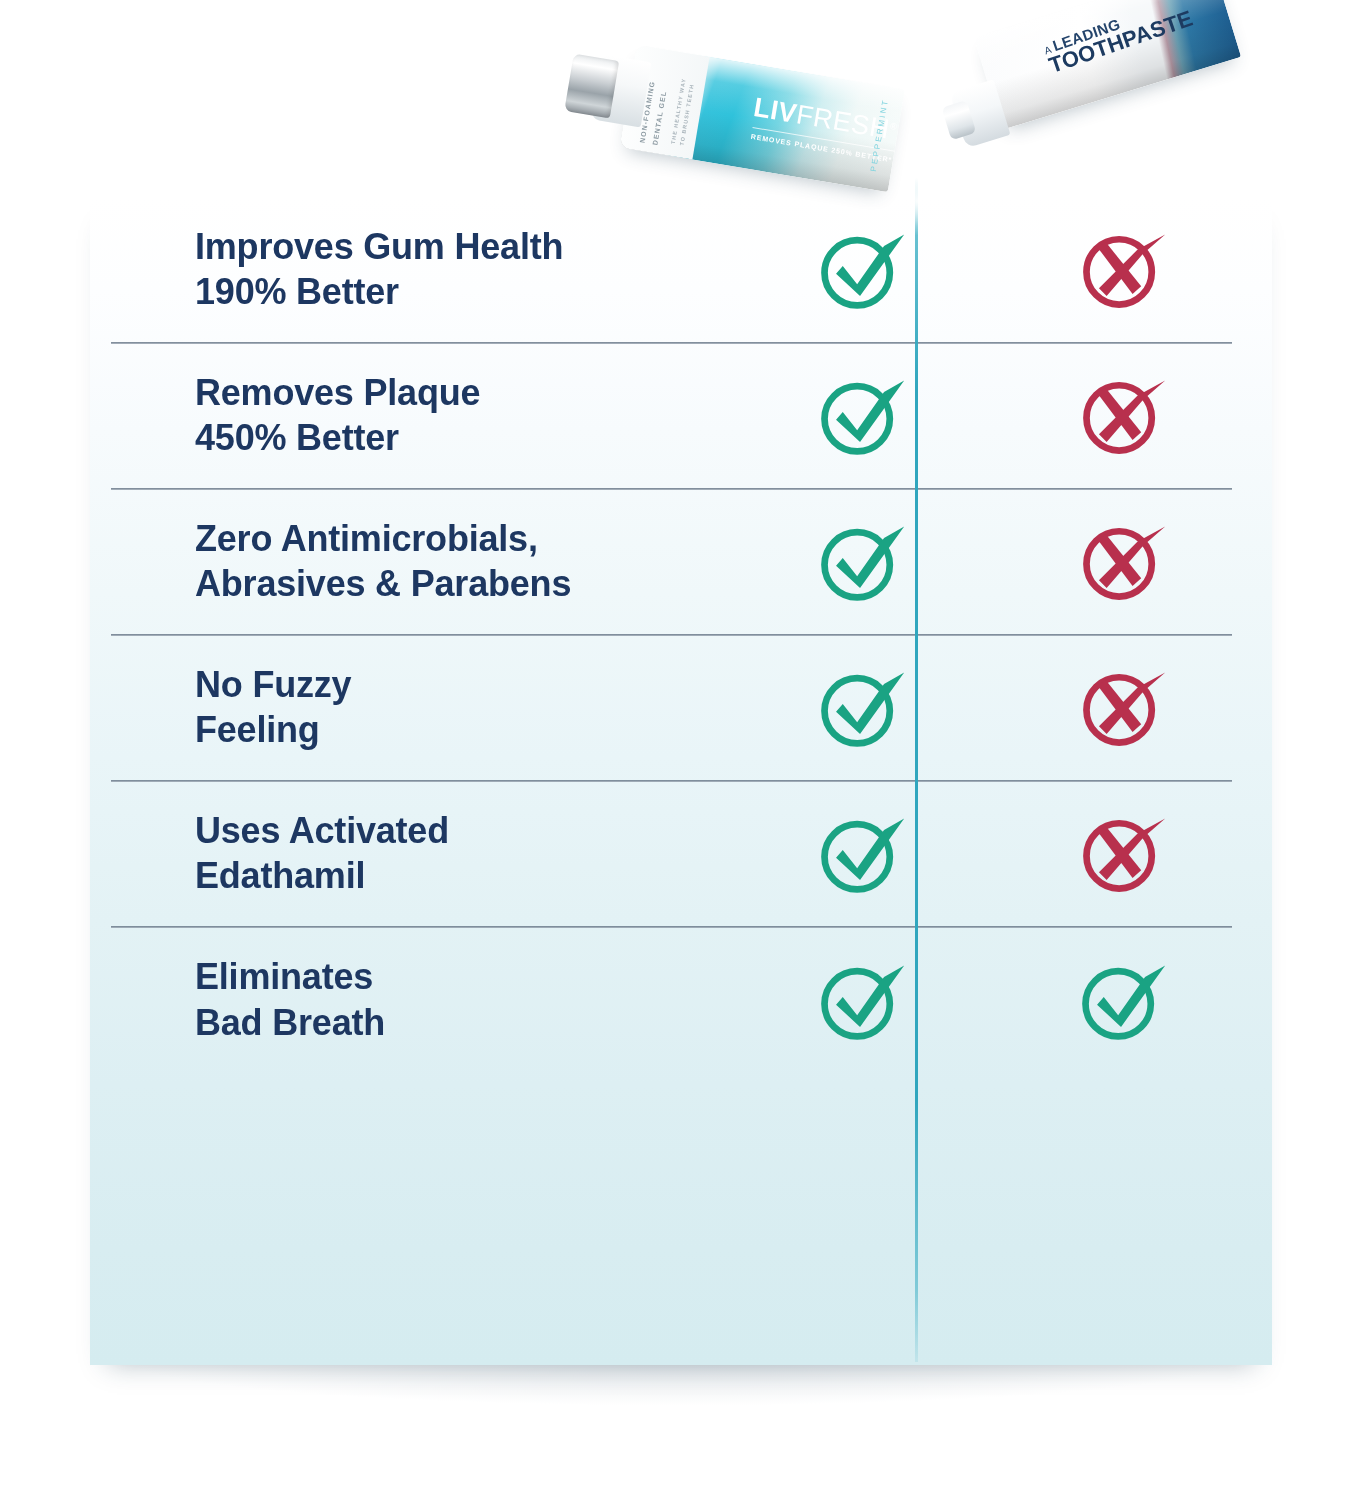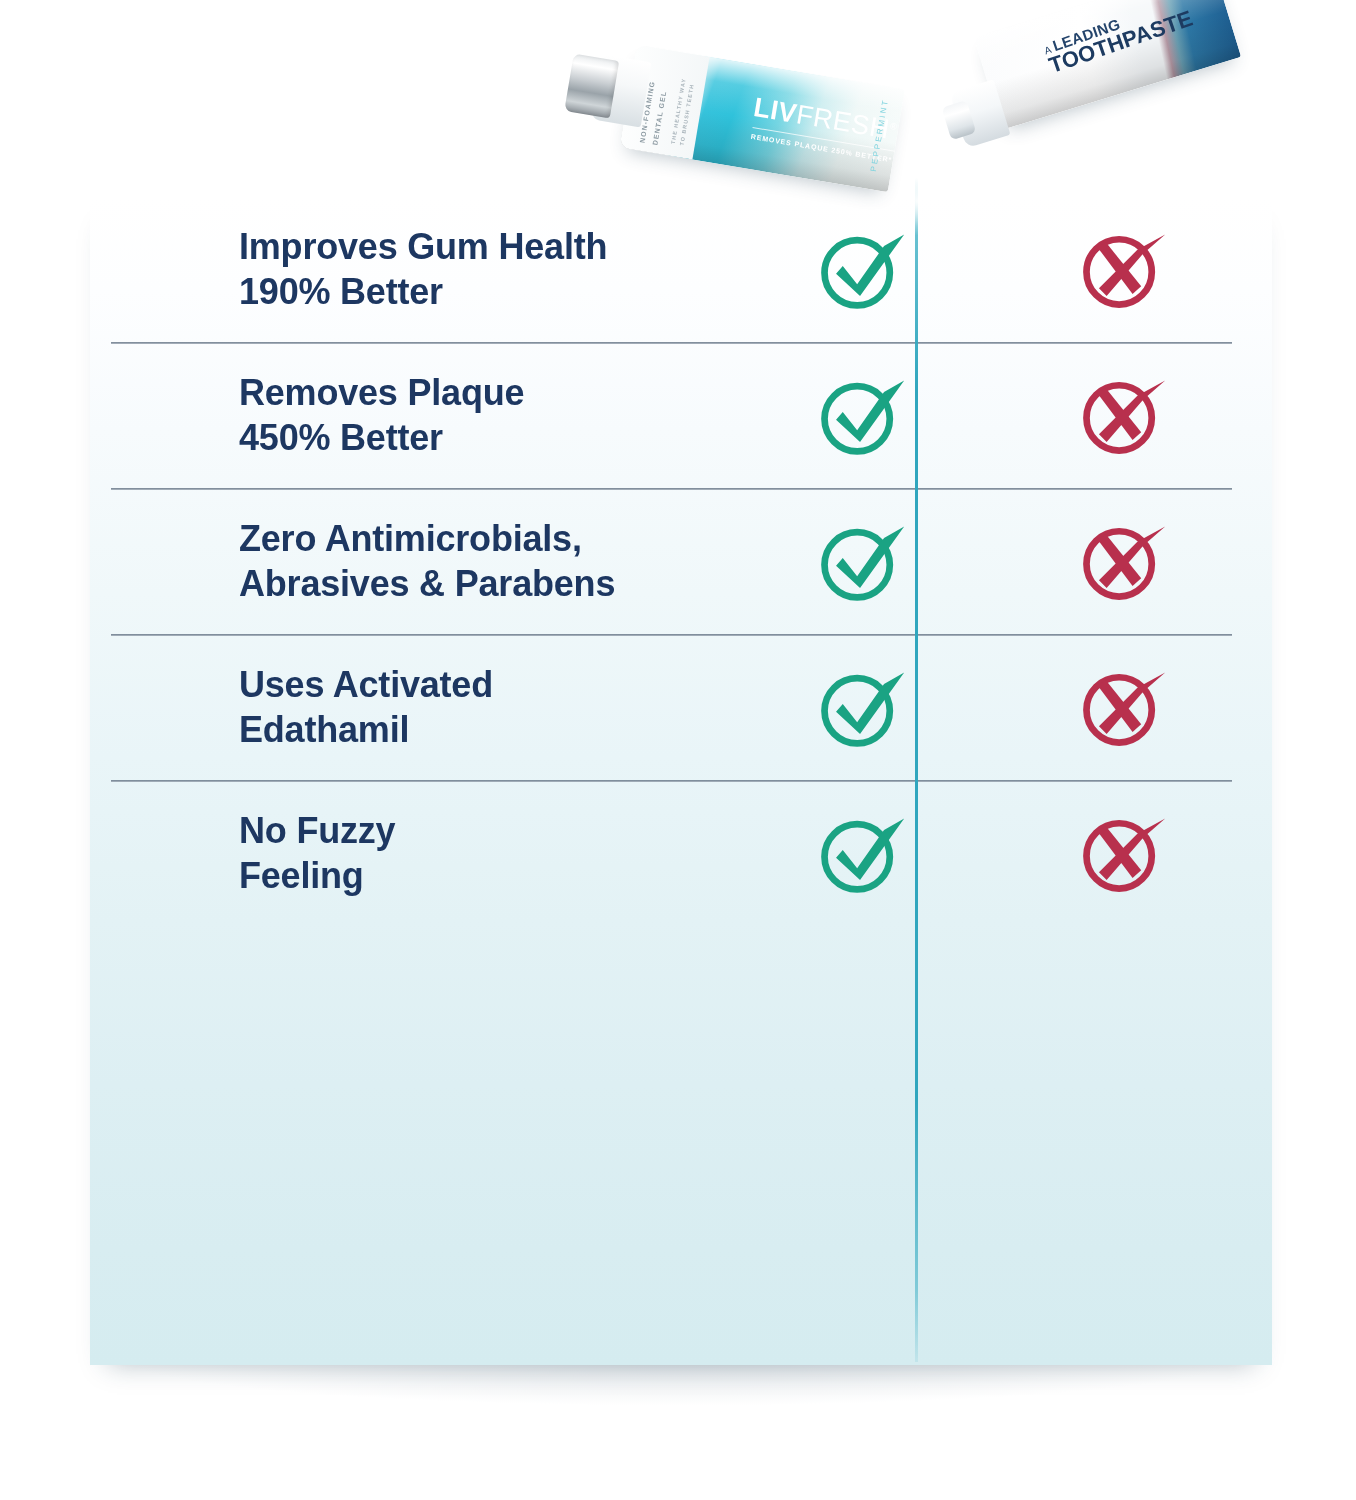--- a/index.html
+++ b/index.html
@@ -295,21 +295,20 @@
   .feature-label {
     position: absolute;
     left: 105px;
     width: 520px;
     color: #1d3761;
     font-size: 36px;
     font-weight: 700;
     line-height: 1.26;
     letter-spacing: -0.2px;
     white-space: pre-line;
-    margin-left: 44px;
   }
 
   .mark-cell {
     position: absolute;
     width: 110px;
     height: 110px;
     display: flex;
     align-items: center;
     justify-content: center;
   }
@@ -446,51 +445,68 @@
           <div class="mark-cell mark-other">
             <svg class="mark-svg" viewBox="0 0 100 100">
               <circle cx="47" cy="53" r="34" fill="none" stroke="#b8304d" stroke-width="7"></circle>
               <path d="M25 28 L33 22 L70 68 L61 76 Z" fill="#b8304d"></path>
               <path d="M95 14 L72 34 L34 78 L26 70 L66 30 Z" fill="#b8304d"></path>
             </svg>
           </div>
         </div>
         <div class="row">
           <div class="row-sep"></div>
+          <div class="feature-label">No Fuzzy
+Feeling</div>
+          <div class="mark-cell mark-livfresh">
+            <svg class="mark-svg" viewBox="0 0 100 100">
+              <circle cx="46" cy="54" r="34" fill="none" stroke="#1aa383" stroke-width="7"></circle>
+              <path d="M24 55 L31 47 L46 66 L74 26 L95 14 L49 78 Z" fill="#1aa383"></path>
+            </svg>
+          </div>
+          <div class="mark-cell mark-other">
+            <svg class="mark-svg" viewBox="0 0 100 100">
+              <circle cx="47" cy="53" r="34" fill="none" stroke="#b8304d" stroke-width="7"></circle>
+              <path d="M25 28 L33 22 L70 68 L61 76 Z" fill="#b8304d"></path>
+              <path d="M95 14 L72 34 L34 78 L26 70 L66 30 Z" fill="#b8304d"></path>
+            </svg>
+          </div>
+        </div>
+        <div class="row">
+          <div class="row-sep"></div>
           <div class="feature-label">Uses Activated
 Edathamil</div>
           <div class="mark-cell mark-livfresh">
             <svg class="mark-svg" viewBox="0 0 100 100">
               <circle cx="46" cy="54" r="34" fill="none" stroke="#1aa383" stroke-width="7"></circle>
               <path d="M24 55 L31 47 L46 66 L74 26 L95 14 L49 78 Z" fill="#1aa383"></path>
             </svg>
           </div>
           <div class="mark-cell mark-other">
             <svg class="mark-svg" viewBox="0 0 100 100">
               <circle cx="47" cy="53" r="34" fill="none" stroke="#b8304d" stroke-width="7"></circle>
               <path d="M25 28 L33 22 L70 68 L61 76 Z" fill="#b8304d"></path>
               <path d="M95 14 L72 34 L34 78 L26 70 L66 30 Z" fill="#b8304d"></path>
             </svg>
           </div>
         </div>
         <div class="row">
           <div class="row-sep"></div>
-          <div class="feature-label">No Fuzzy
-Feeling</div>
+          <div class="feature-label">Eliminates
+Bad Breath</div>
           <div class="mark-cell mark-livfresh">
             <svg class="mark-svg" viewBox="0 0 100 100">
               <circle cx="46" cy="54" r="34" fill="none" stroke="#1aa383" stroke-width="7"></circle>
               <path d="M24 55 L31 47 L46 66 L74 26 L95 14 L49 78 Z" fill="#1aa383"></path>
             </svg>
           </div>
           <div class="mark-cell mark-other">
             <svg class="mark-svg" viewBox="0 0 100 100">
-              <circle cx="47" cy="53" r="34" fill="none" stroke="#b8304d" stroke-width="7"></circle>
-              <path d="M25 28 L33 22 L70 68 L61 76 Z" fill="#b8304d"></path>
-              <path d="M95 14 L72 34 L34 78 L26 70 L66 30 Z" fill="#b8304d"></path>
+              <circle cx="46" cy="54" r="34" fill="none" stroke="#1aa383" stroke-width="7"></circle>
+              <path d="M24 55 L31 47 L46 66 L74 26 L95 14 L49 78 Z" fill="#1aa383"></path>
             </svg>
           </div>
         </div>
       </div>
     <div class="v-divider"></div>
     <div class="v-divider-glow"></div>
   </div>
 
 </div>
 

